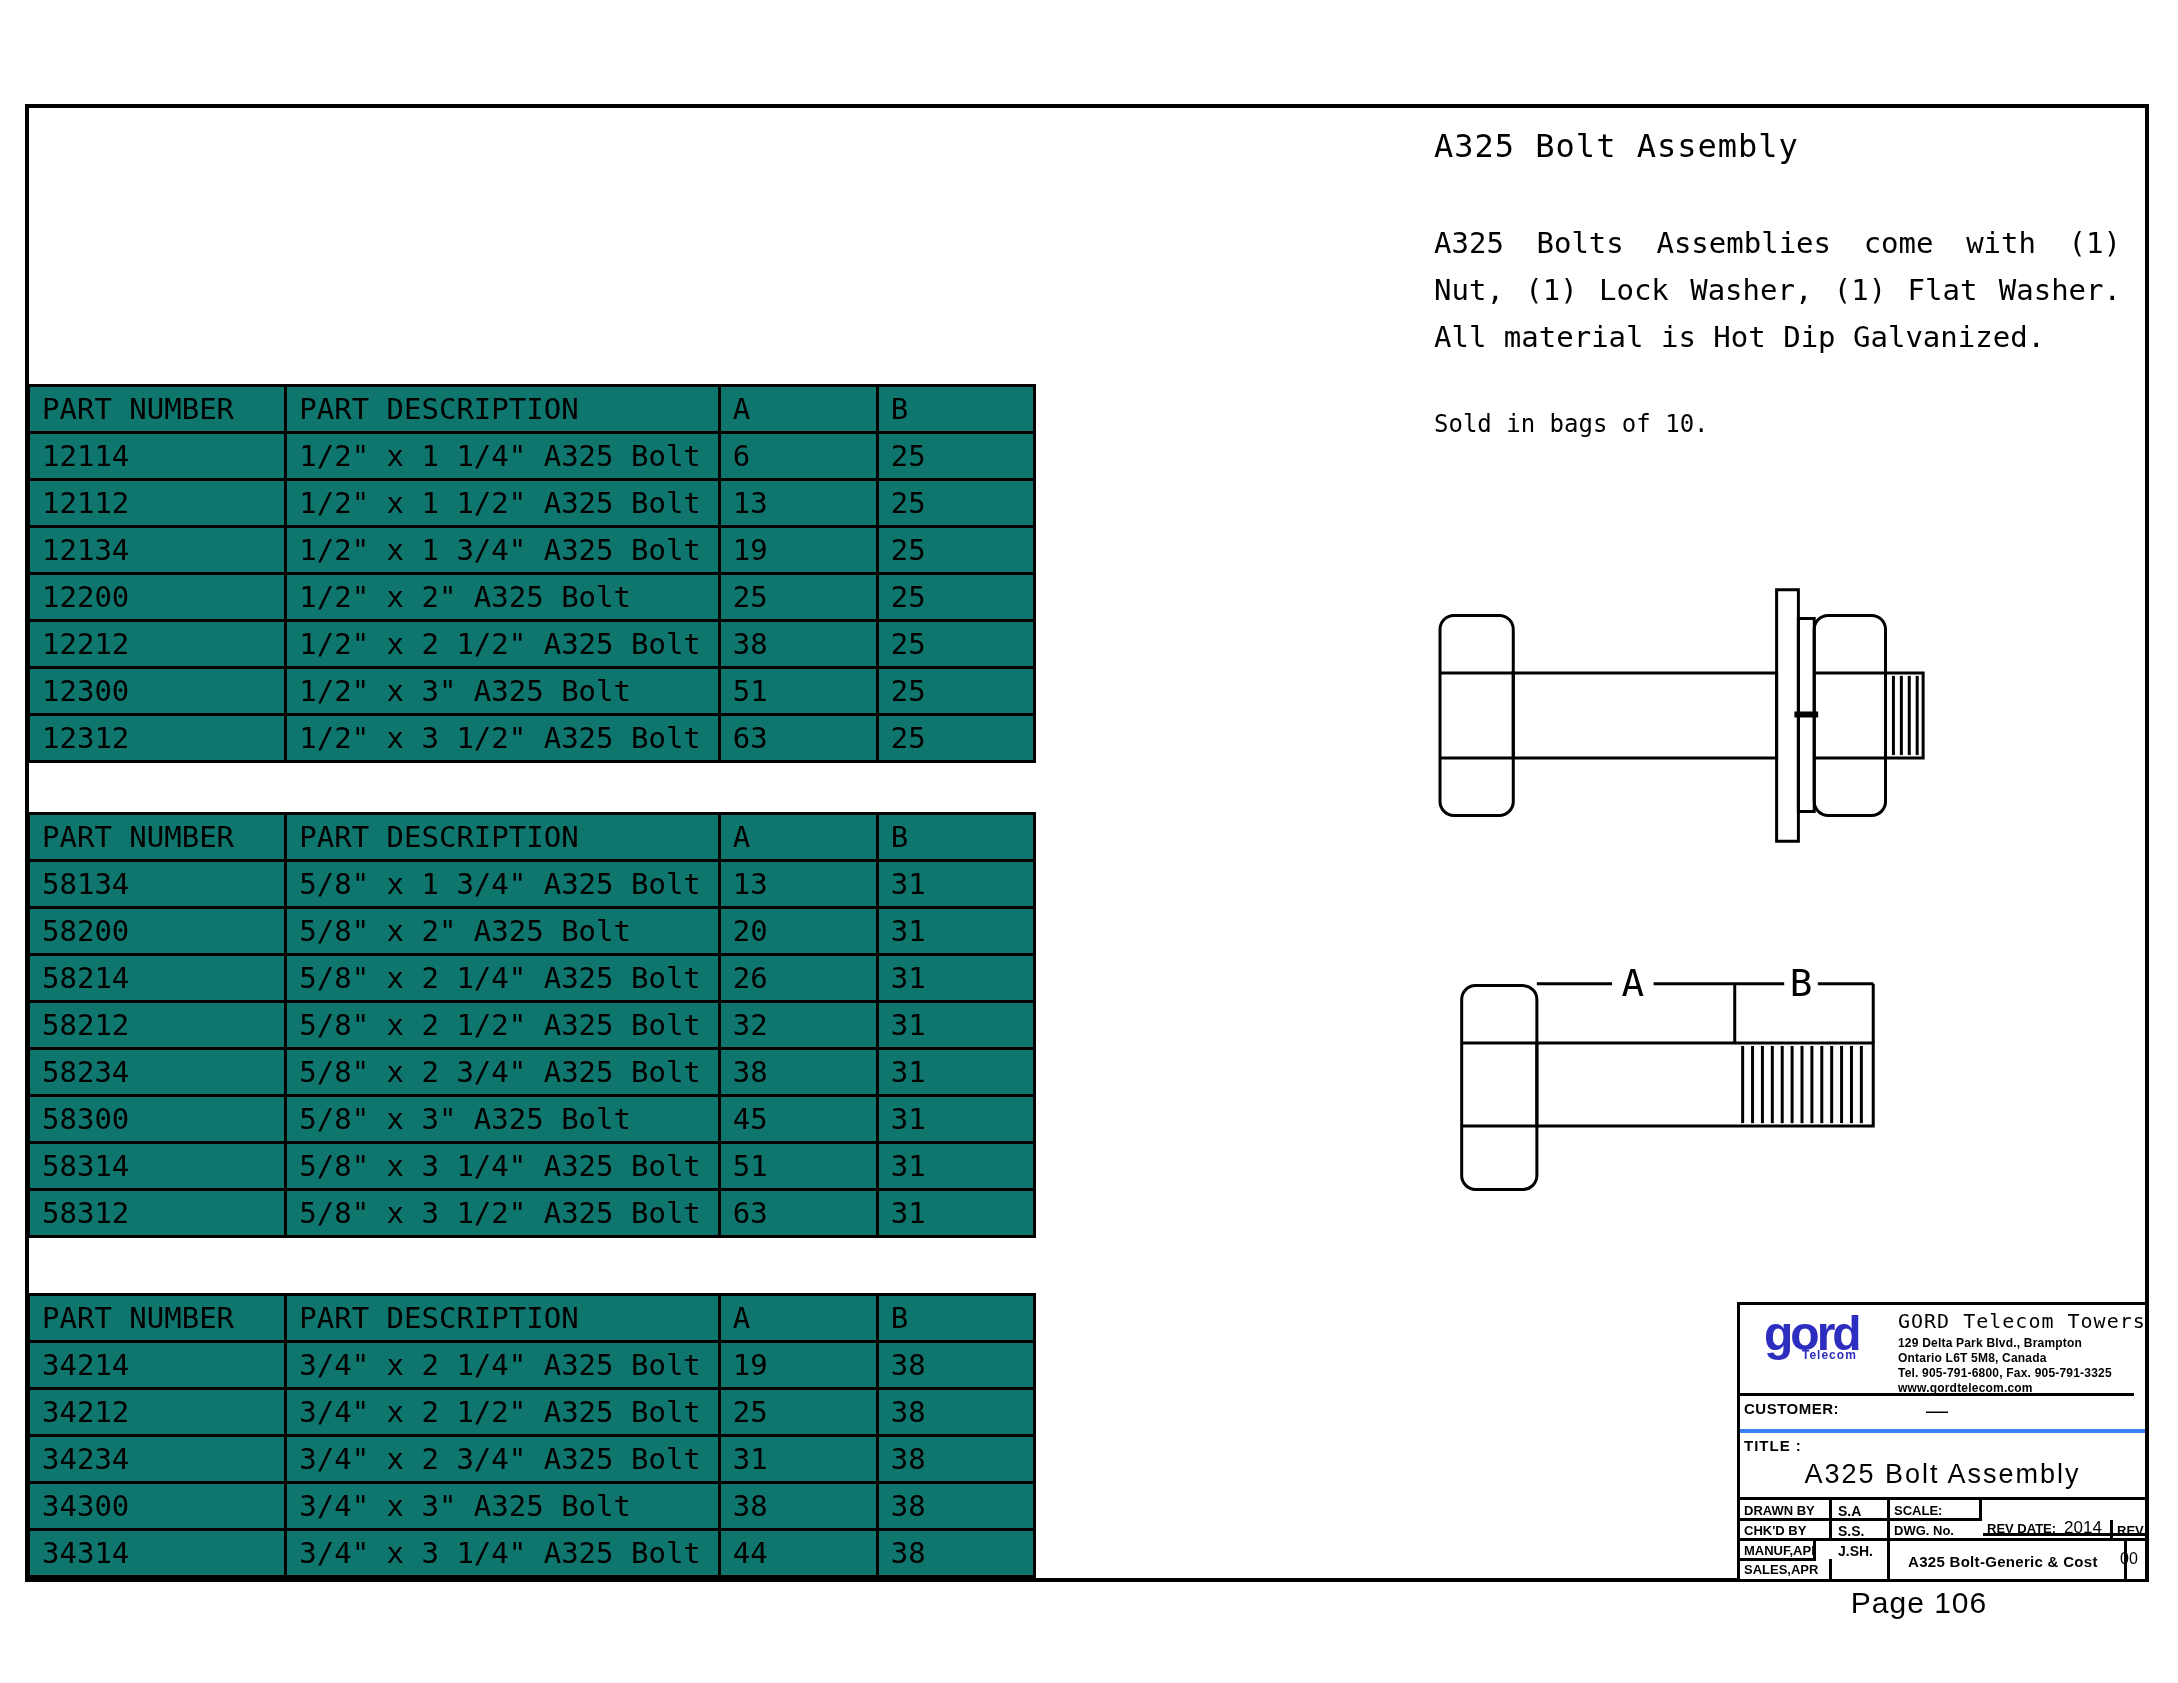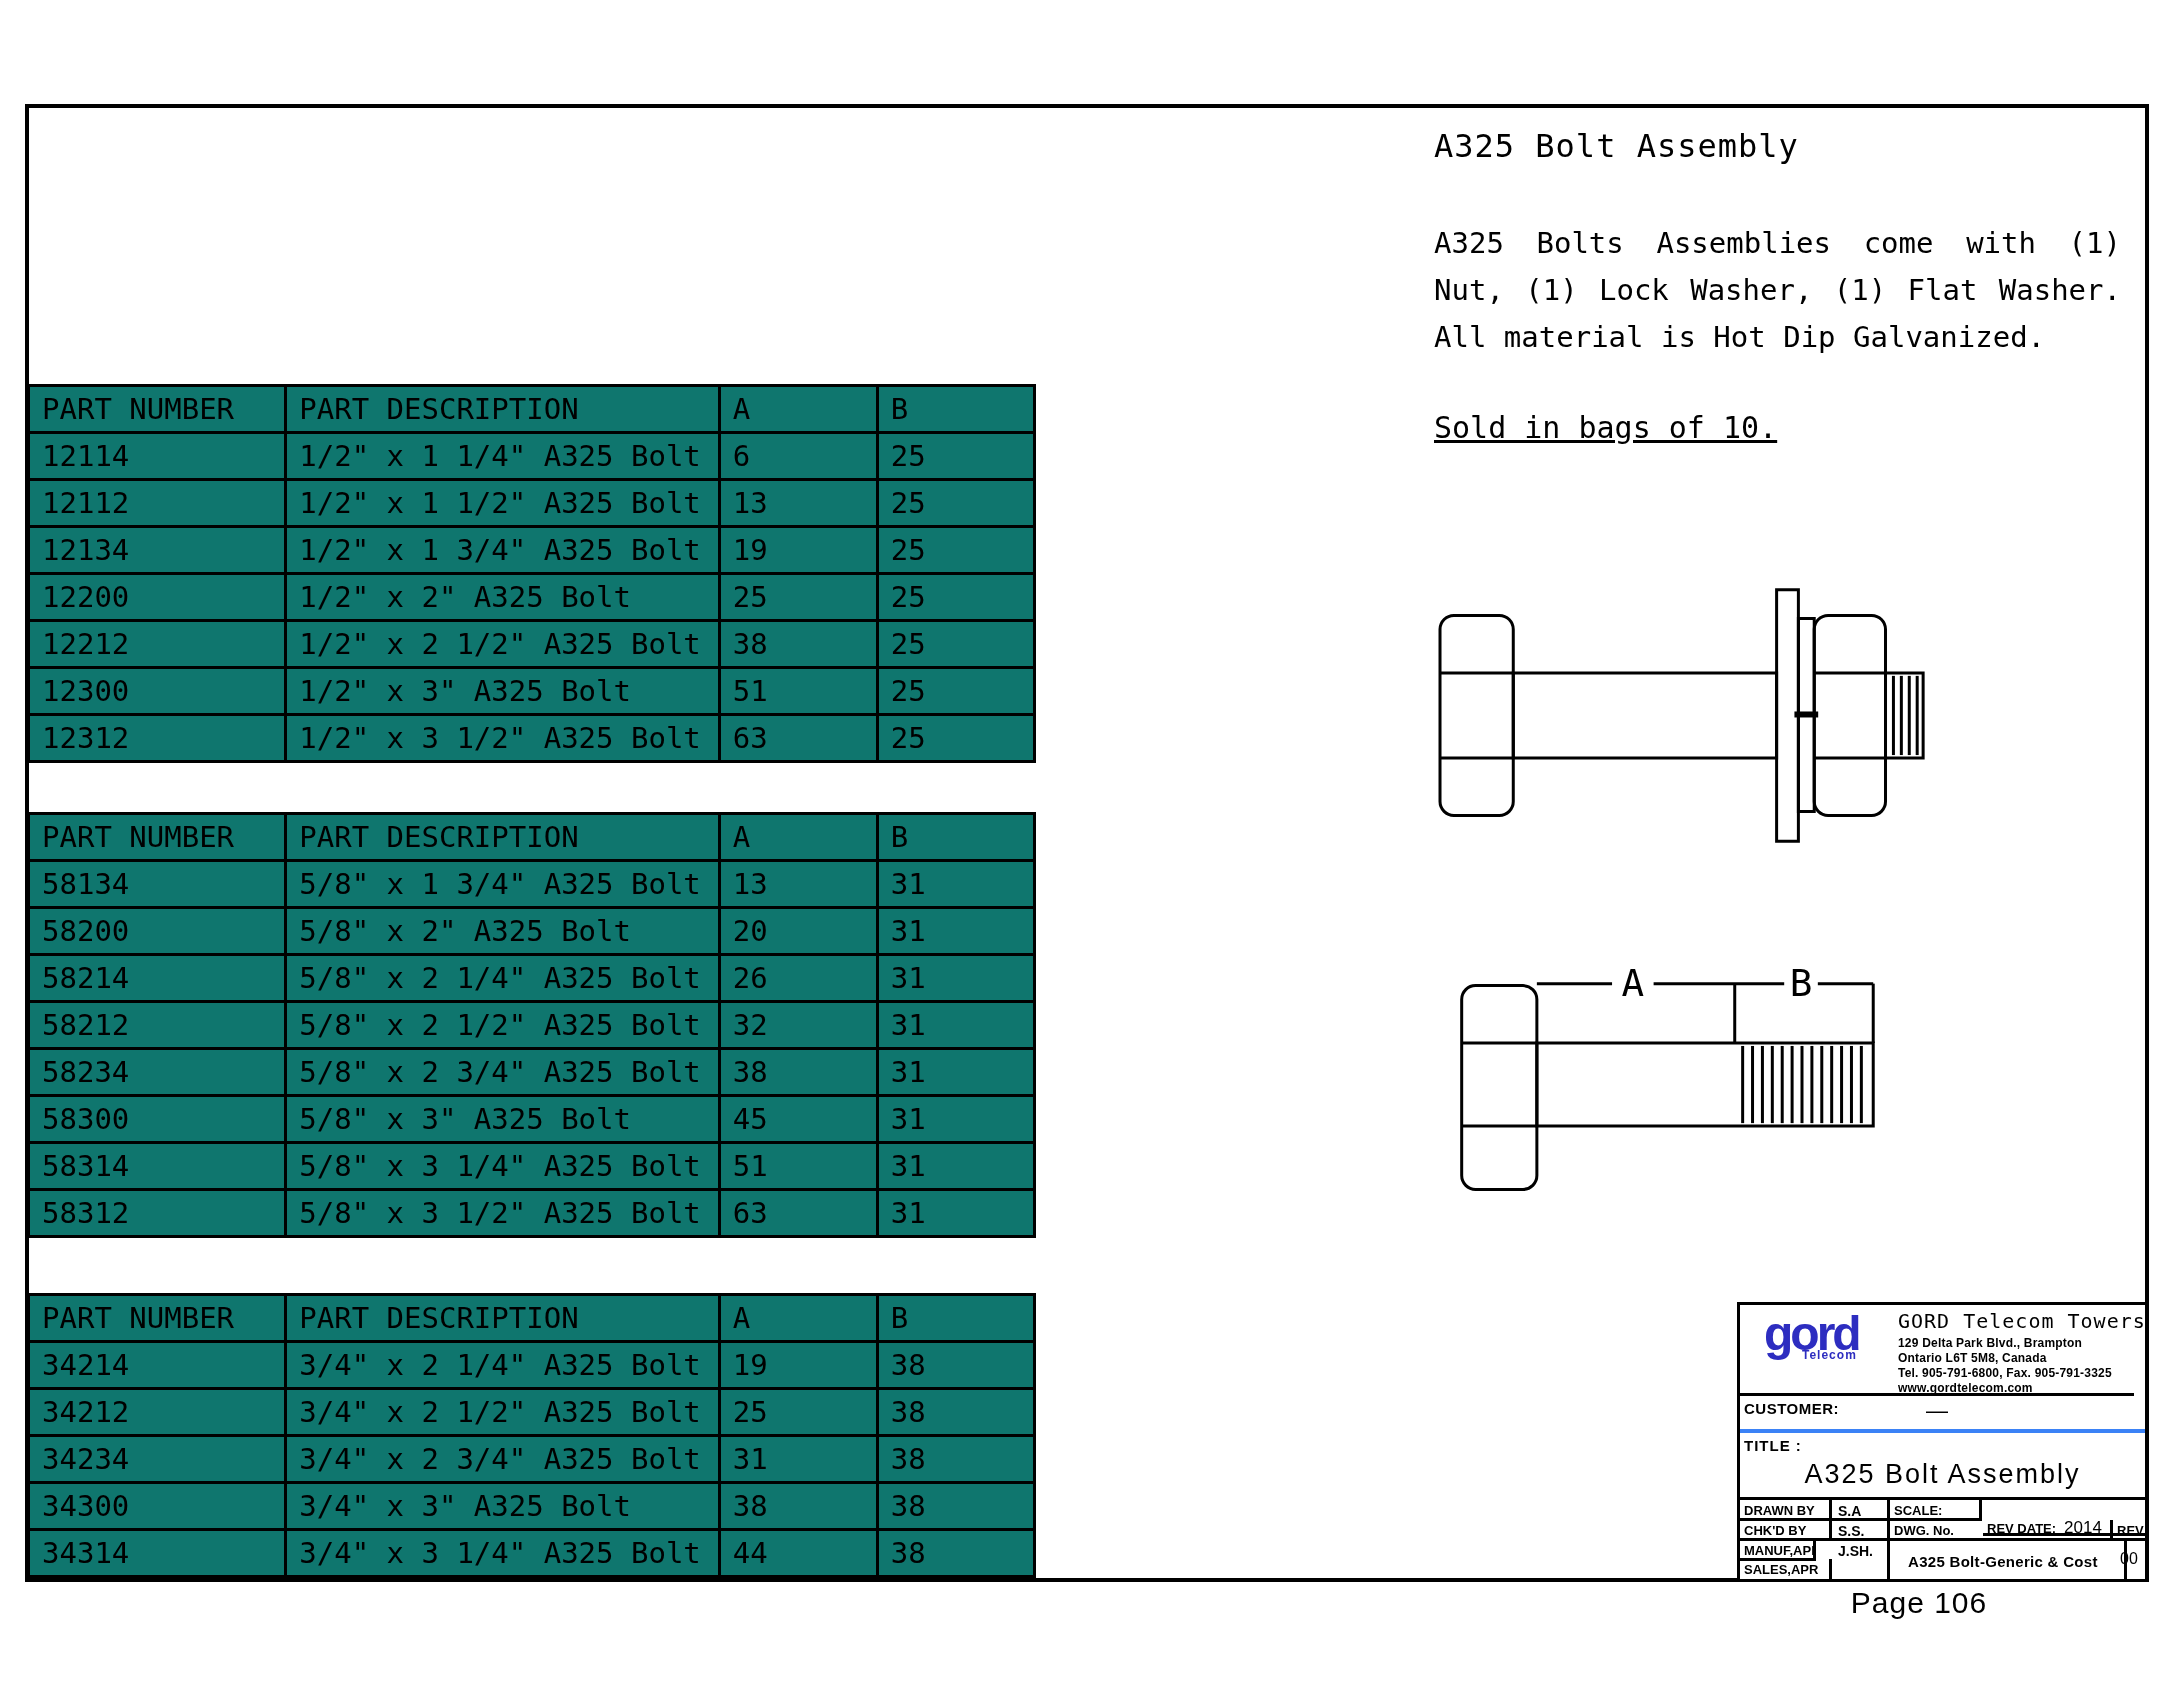--- a/index.html
+++ b/index.html
@@ -11,21 +11,21 @@
   table.parts{position:absolute;border-collapse:collapse;table-layout:fixed;width:1009px;background:#0f766e;}
   table.parts th,table.parts td{
     border:3px solid #000;height:44px;padding:0 0 0 12px;
     font-family:"DejaVu Sans Mono",monospace;font-size:29px;font-weight:normal;
     text-align:left;vertical-align:middle;white-space:nowrap;overflow:hidden;
   }
 
   
   .doc-title{position:absolute;left:1434px;top:127px;font-size:32px;letter-spacing:1px;white-space:nowrap;}
   .doc-para{position:absolute;left:1434px;top:220px;width:687px;font-size:29px;line-height:47px;text-align:justify;}
-  .doc-sold{position:absolute;left:1434px;top:410px;font-size:30px;white-space:nowrap;text-decoration:underline;}
+  .doc-sold{position:absolute;left:1434px;top:410px;font-size:24px;white-space:nowrap;}
 
   .drawing{position:absolute;}
   .drawing *{vector-effect:non-scaling-stroke;}
   .dimlabel{font-family:"DejaVu Sans Mono",monospace;font-size:38px;fill:#000;}
 
   
   .tb{position:absolute;left:1737px;top:1302px;width:411px;height:280px;border:3px solid #000;box-sizing:border-box;
       font-family:"Liberation Sans",sans-serif;background:#fff;}
   .tb .row-logo{position:absolute;left:0;top:0;width:405px;height:88px;}
   .tb .row-customer{position:absolute;left:0;top:88px;width:394px;height:36px;border-top:3px solid #000;box-sizing:border-box;}

